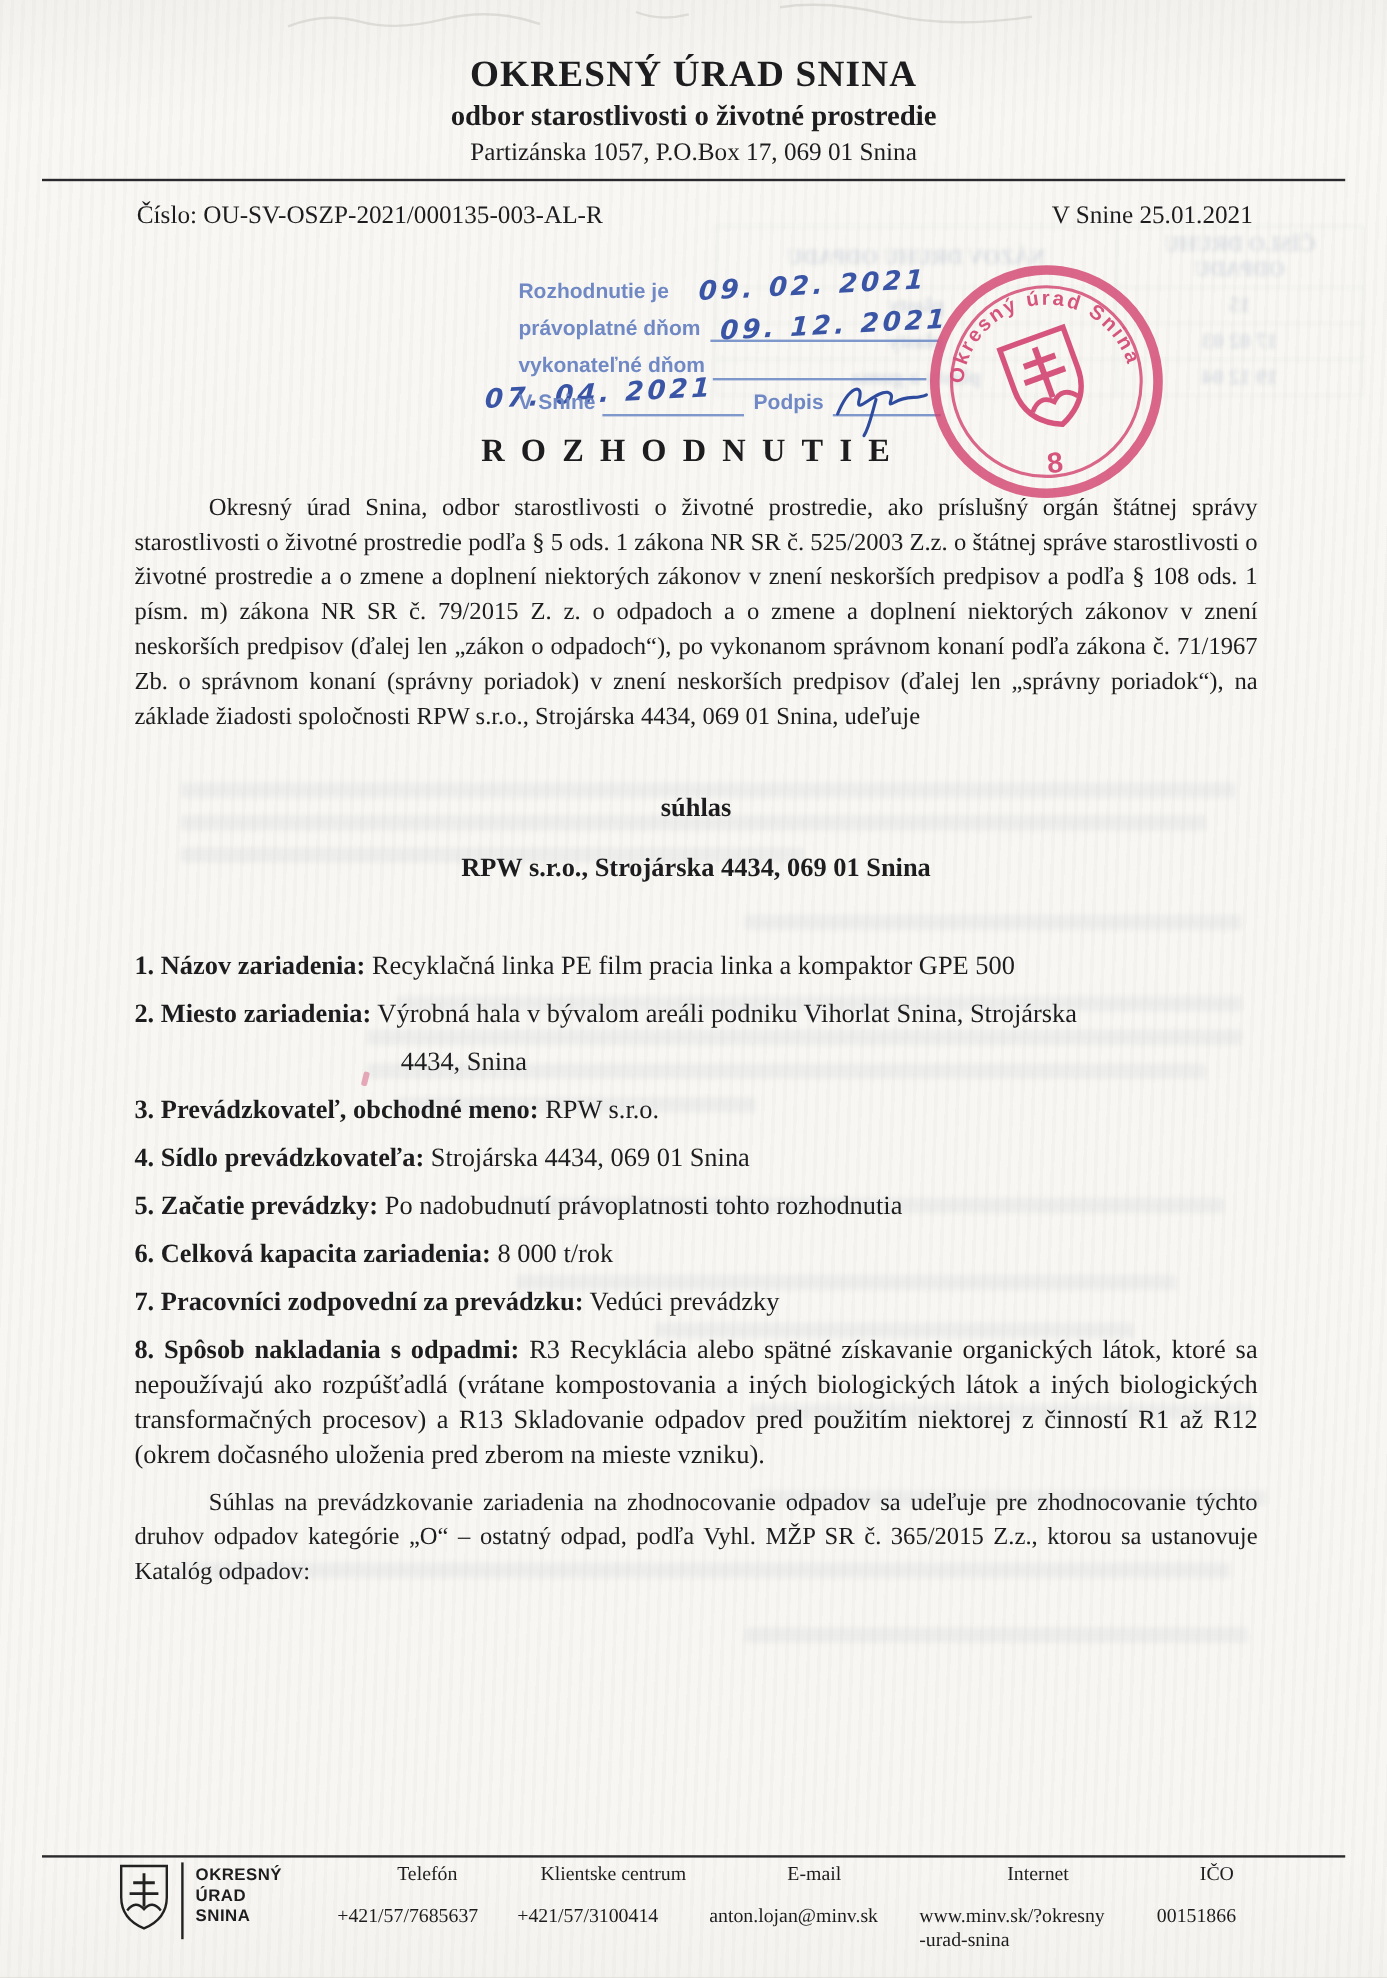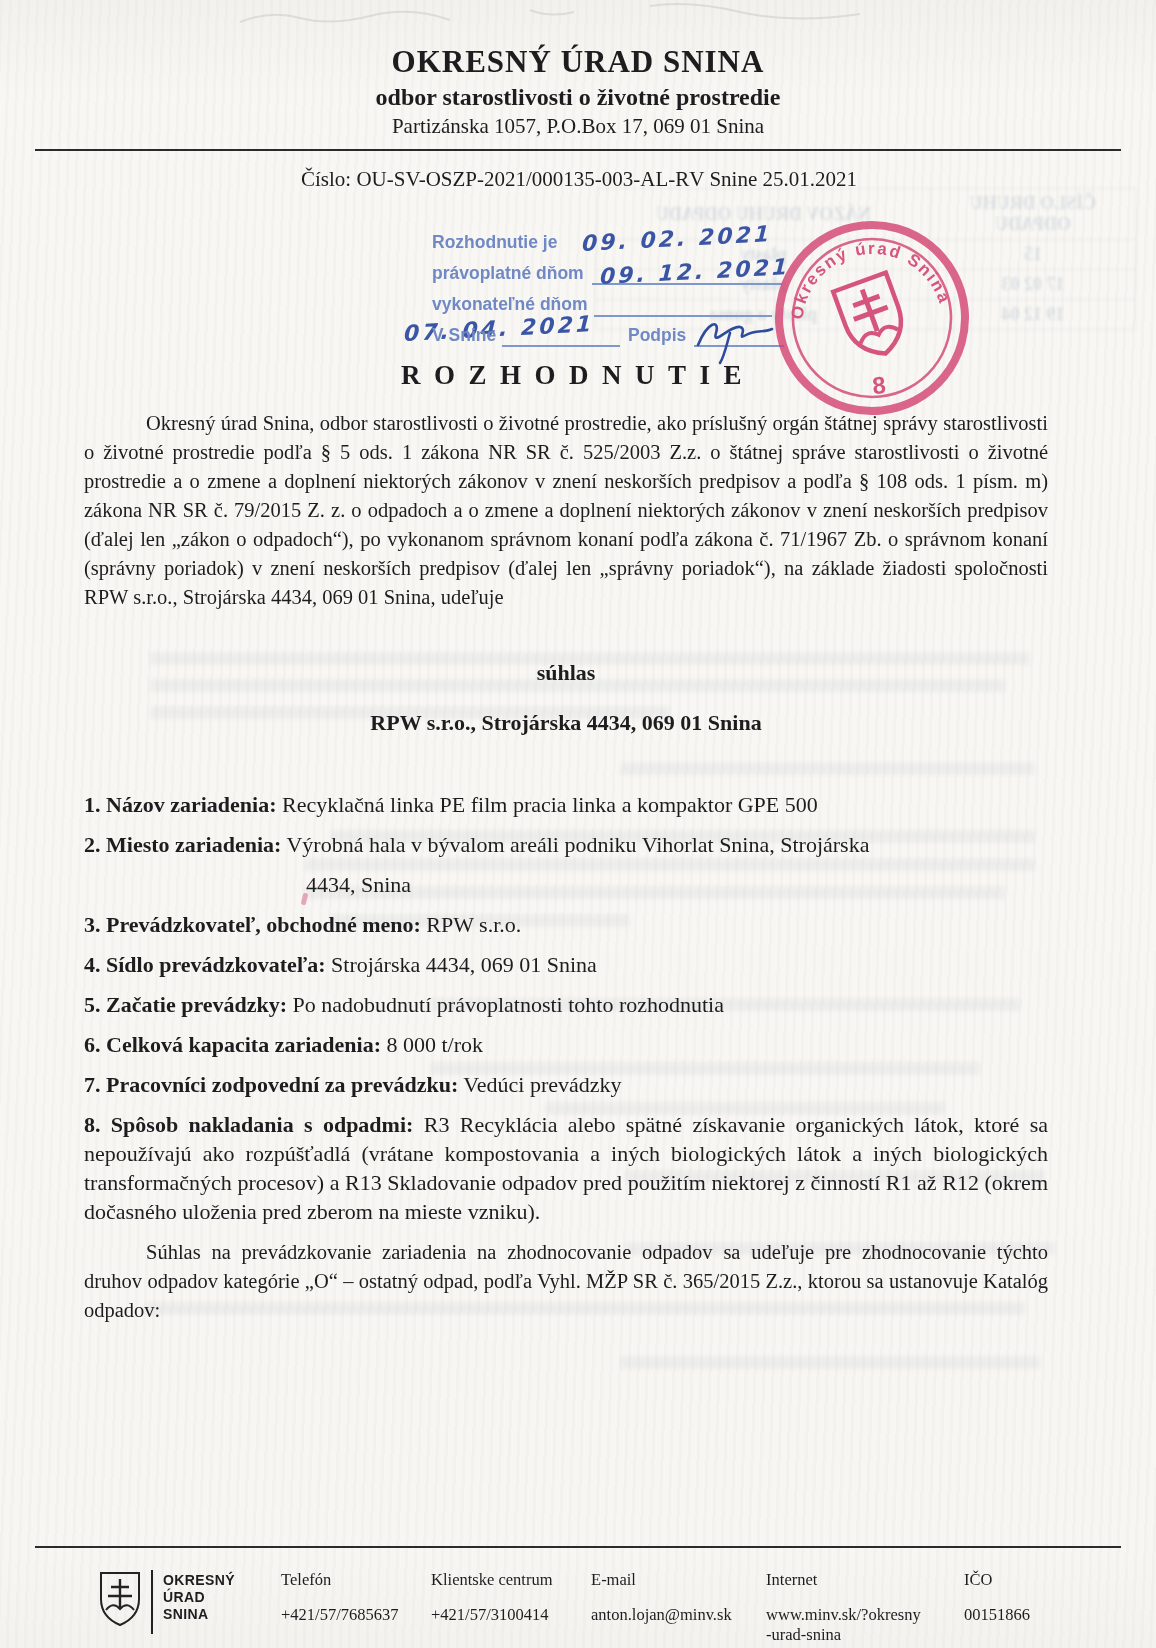--- a/index.html
+++ b/index.html
@@ -11,21 +11,21 @@
     font-family:"Liberation Serif", serif; color:#1d1d1f; overflow:hidden;
   }
   .center{text-align:center;}
   
   .hdr{padding-top:44px;}
   .hdr-title{font-size:31px;font-weight:bold;letter-spacing:1px;}
   .hdr-sub{font-size:24px;font-weight:bold;margin-top:4px;}
   .hdr-addr{font-size:21px;margin-top:3px;}
   .hdr-rule{border:0;border-top:2.5px solid #2a2a2c;margin:10px 35px 0 35px;}
   
-  .ref{display:flex;justify-content:center;padding:16px 112px 0 114px;font-size:21px;}
+  .ref{display:flex;justify-content:space-between;padding:16px 112px 0 114px;font-size:21px;}
   
   .stamp-spacer{height:150px;}
   
   .bluestamp{position:absolute;left:432px;top:232px;width:370px;color:#7089c4;
     font-family:"Liberation Sans",sans-serif;font-weight:bold;font-size:17.5px;z-index:3;}
   .bs-row{position:relative;height:31px;}
   .bs-line{position:absolute;border-bottom:2.5px solid #7f98cc;height:0;}
   .hand{font-family:"DejaVu Sans",sans-serif;font-style:italic;font-weight:bold;
     color:#3a55a5;font-size:22px;letter-spacing:3px;transform:rotate(-3deg) skewX(-6deg);
     display:inline-block;white-space:nowrap;}
@@ -36,40 +36,40 @@
     transform:scaleX(-1);filter:blur(1.6px);opacity:.28;color:#8d9ab9;
     font-weight:bold;font-size:18px;}
   .ghost-table table{border-collapse:collapse;width:100%;}
   .ghost-table td,.ghost-table th{border:1px solid rgba(141,154,185,.55);padding:4px 10px;
     font-weight:bold;text-align:center;}
   .gline{position:absolute;background:#6e7b9e;opacity:.07;filter:blur(2px);
     border-radius:3px;height:13px;z-index:0;}
   
   .doc-title{font-size:27px;font-weight:bold;letter-spacing:.5em;margin-top:18px;}
   
-  .body-txt{margin:0 108px 0 84px;font-size:20.5px;line-height:29px;position:relative;z-index:2;}
+  .body-txt{margin:0 108px 0 112px;font-size:20.5px;line-height:29px;position:relative;z-index:2;}
   .p1{margin-top:18px;text-align:justify;text-indent:62px;}
   .suhlas{font-size:22px;font-weight:bold;margin-top:46px;}
   .p2{margin-top:24px;text-align:justify;}
   .company{margin-top:20px;font-size:22px;font-weight:bold;line-height:31px;}
   .items{margin-top:52px;}
   .item{margin-bottom:11px;font-size:22px;line-height:29px;}
   .item b{font-weight:bold;}
   .item .cont{display:block;margin-left:222px;margin-top:11px;}
   .p8{text-align:justify;margin-bottom:4px;}
   .closing{margin-top:12px;text-align:justify;text-indent:62px;}
   
   .footer{position:absolute;left:35px;right:35px;top:1546px;border-top:2.5px solid #2b2b2d;
-    padding-top:22px;display:flex;align-items:flex-start;z-index:2;}
+    padding-top:4px;display:flex;align-items:flex-start;z-index:2;}
   .f-logo{display:flex;align-items:flex-start;margin-left:62px;}
   .f-div{width:2px;background:#222;height:64px;margin:0 10px 0 8px;}
   .f-name{font-family:"Liberation Sans",sans-serif;font-size:14px;font-weight:600;
     line-height:1.2;letter-spacing:.4px;padding-top:2px;}
   .f-col{font-size:16.5px;line-height:1.25;}
-  .f-col .lbl{margin-bottom:14px;}
+  .f-col .lbl{margin-bottom:14px;text-align:center;}
   .c-tel{margin-left:46px;width:150px;}
   .c-kc{width:160px;}
   .c-em{width:175px;}
   .c-net{width:198px;}
   .c-ico{width:100px;}
   .sig-svg{position:absolute;left:205px;top:86px;}
   .topmarks{position:absolute;top:0;left:230px;opacity:.5;z-index:0;}
   .stray-ink{position:absolute;left:302px;top:893px;width:5px;height:12px;
     background:#d86a8a;opacity:.55;transform:rotate(14deg);border-radius:2px;z-index:2;}
 </style>

